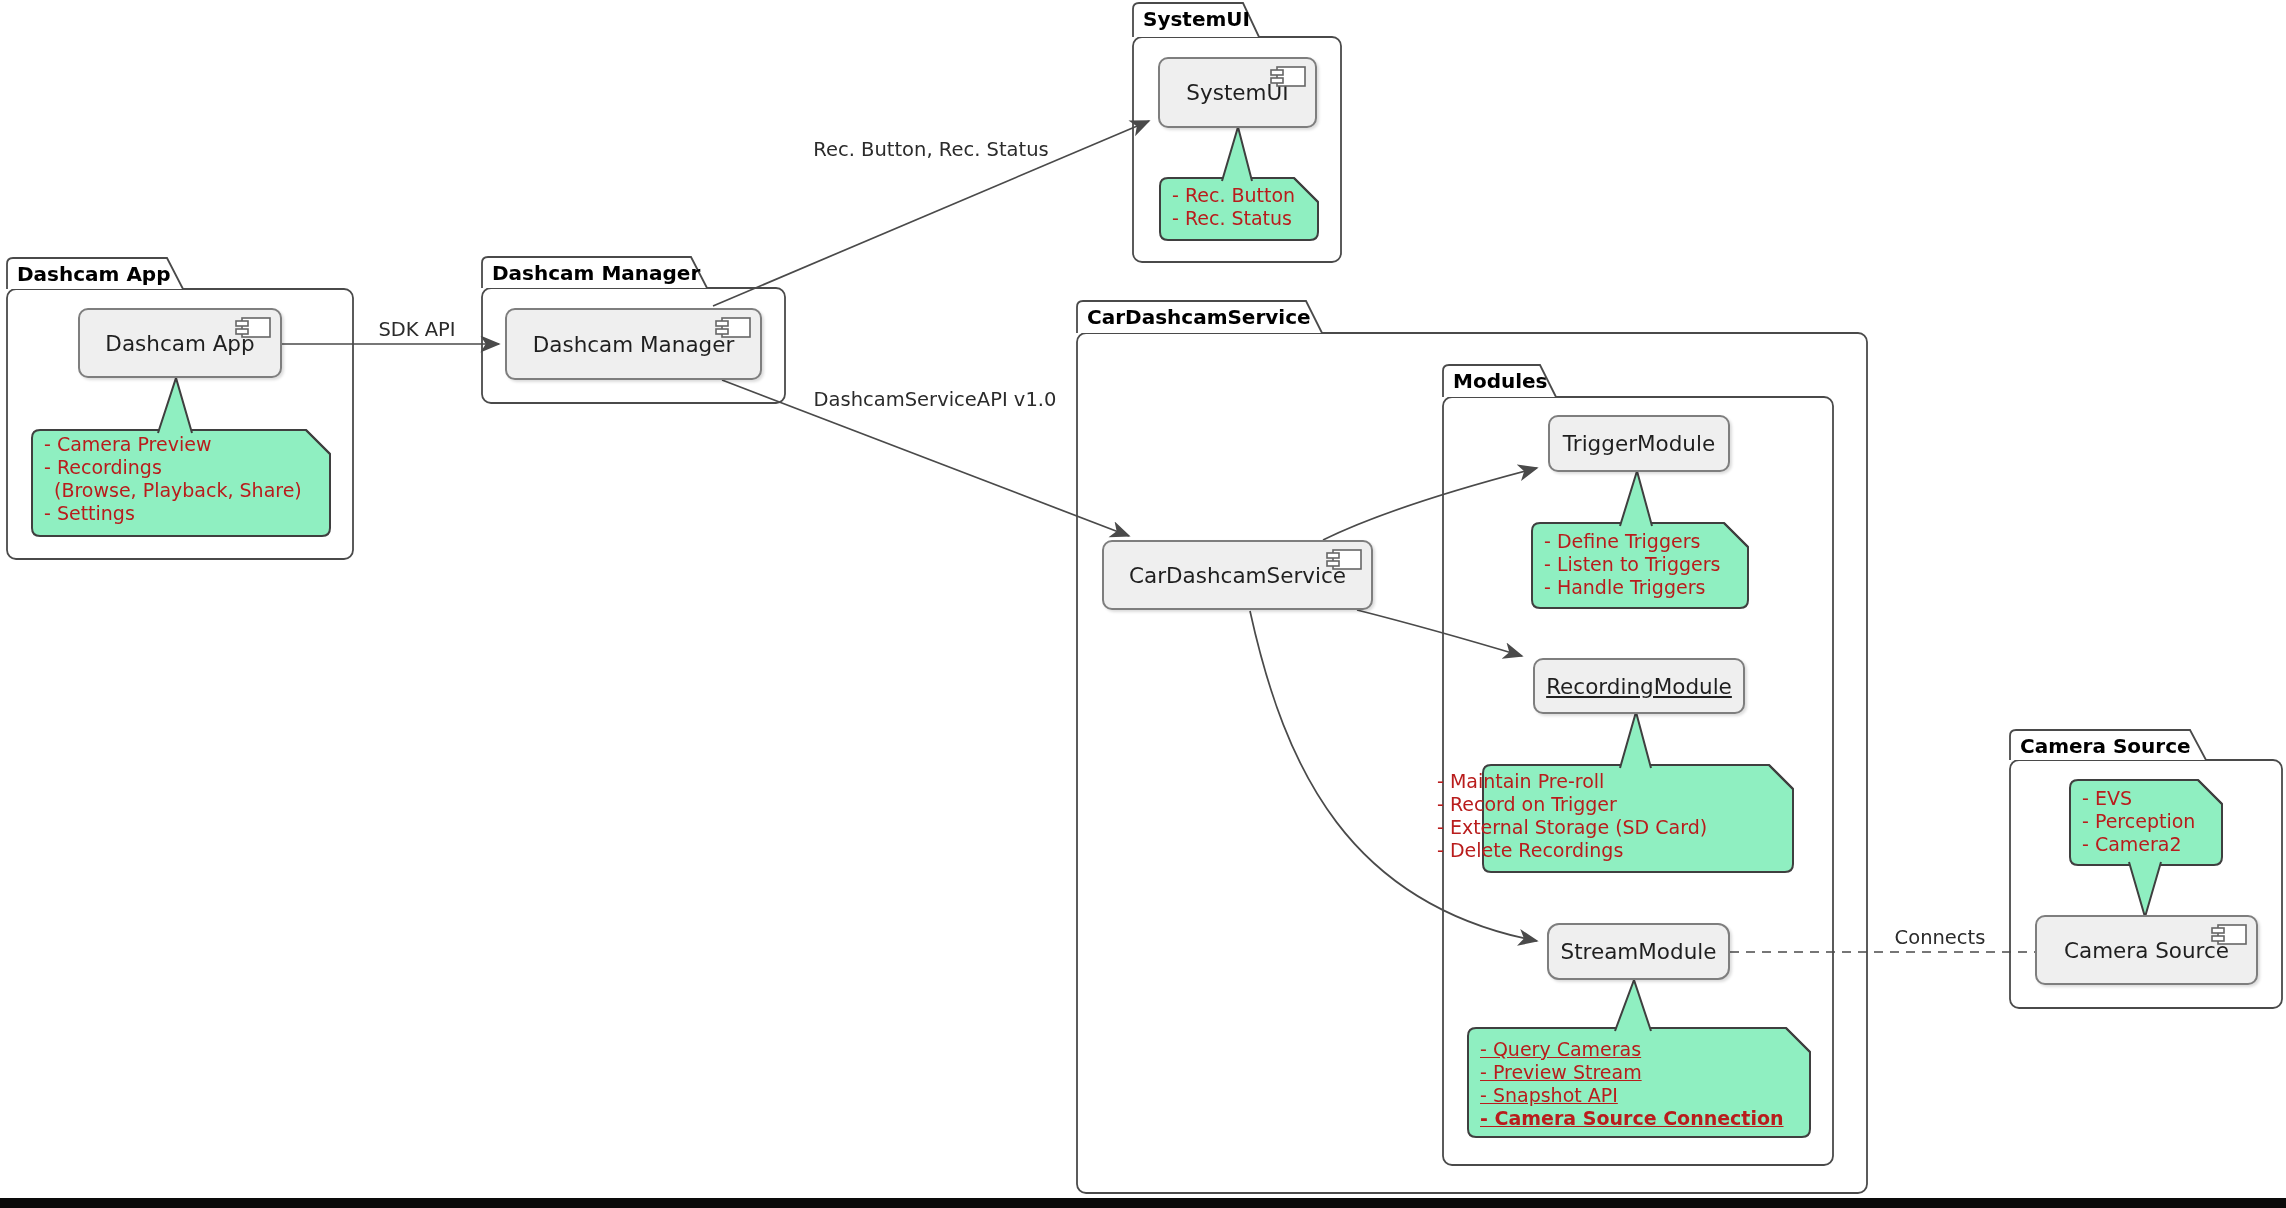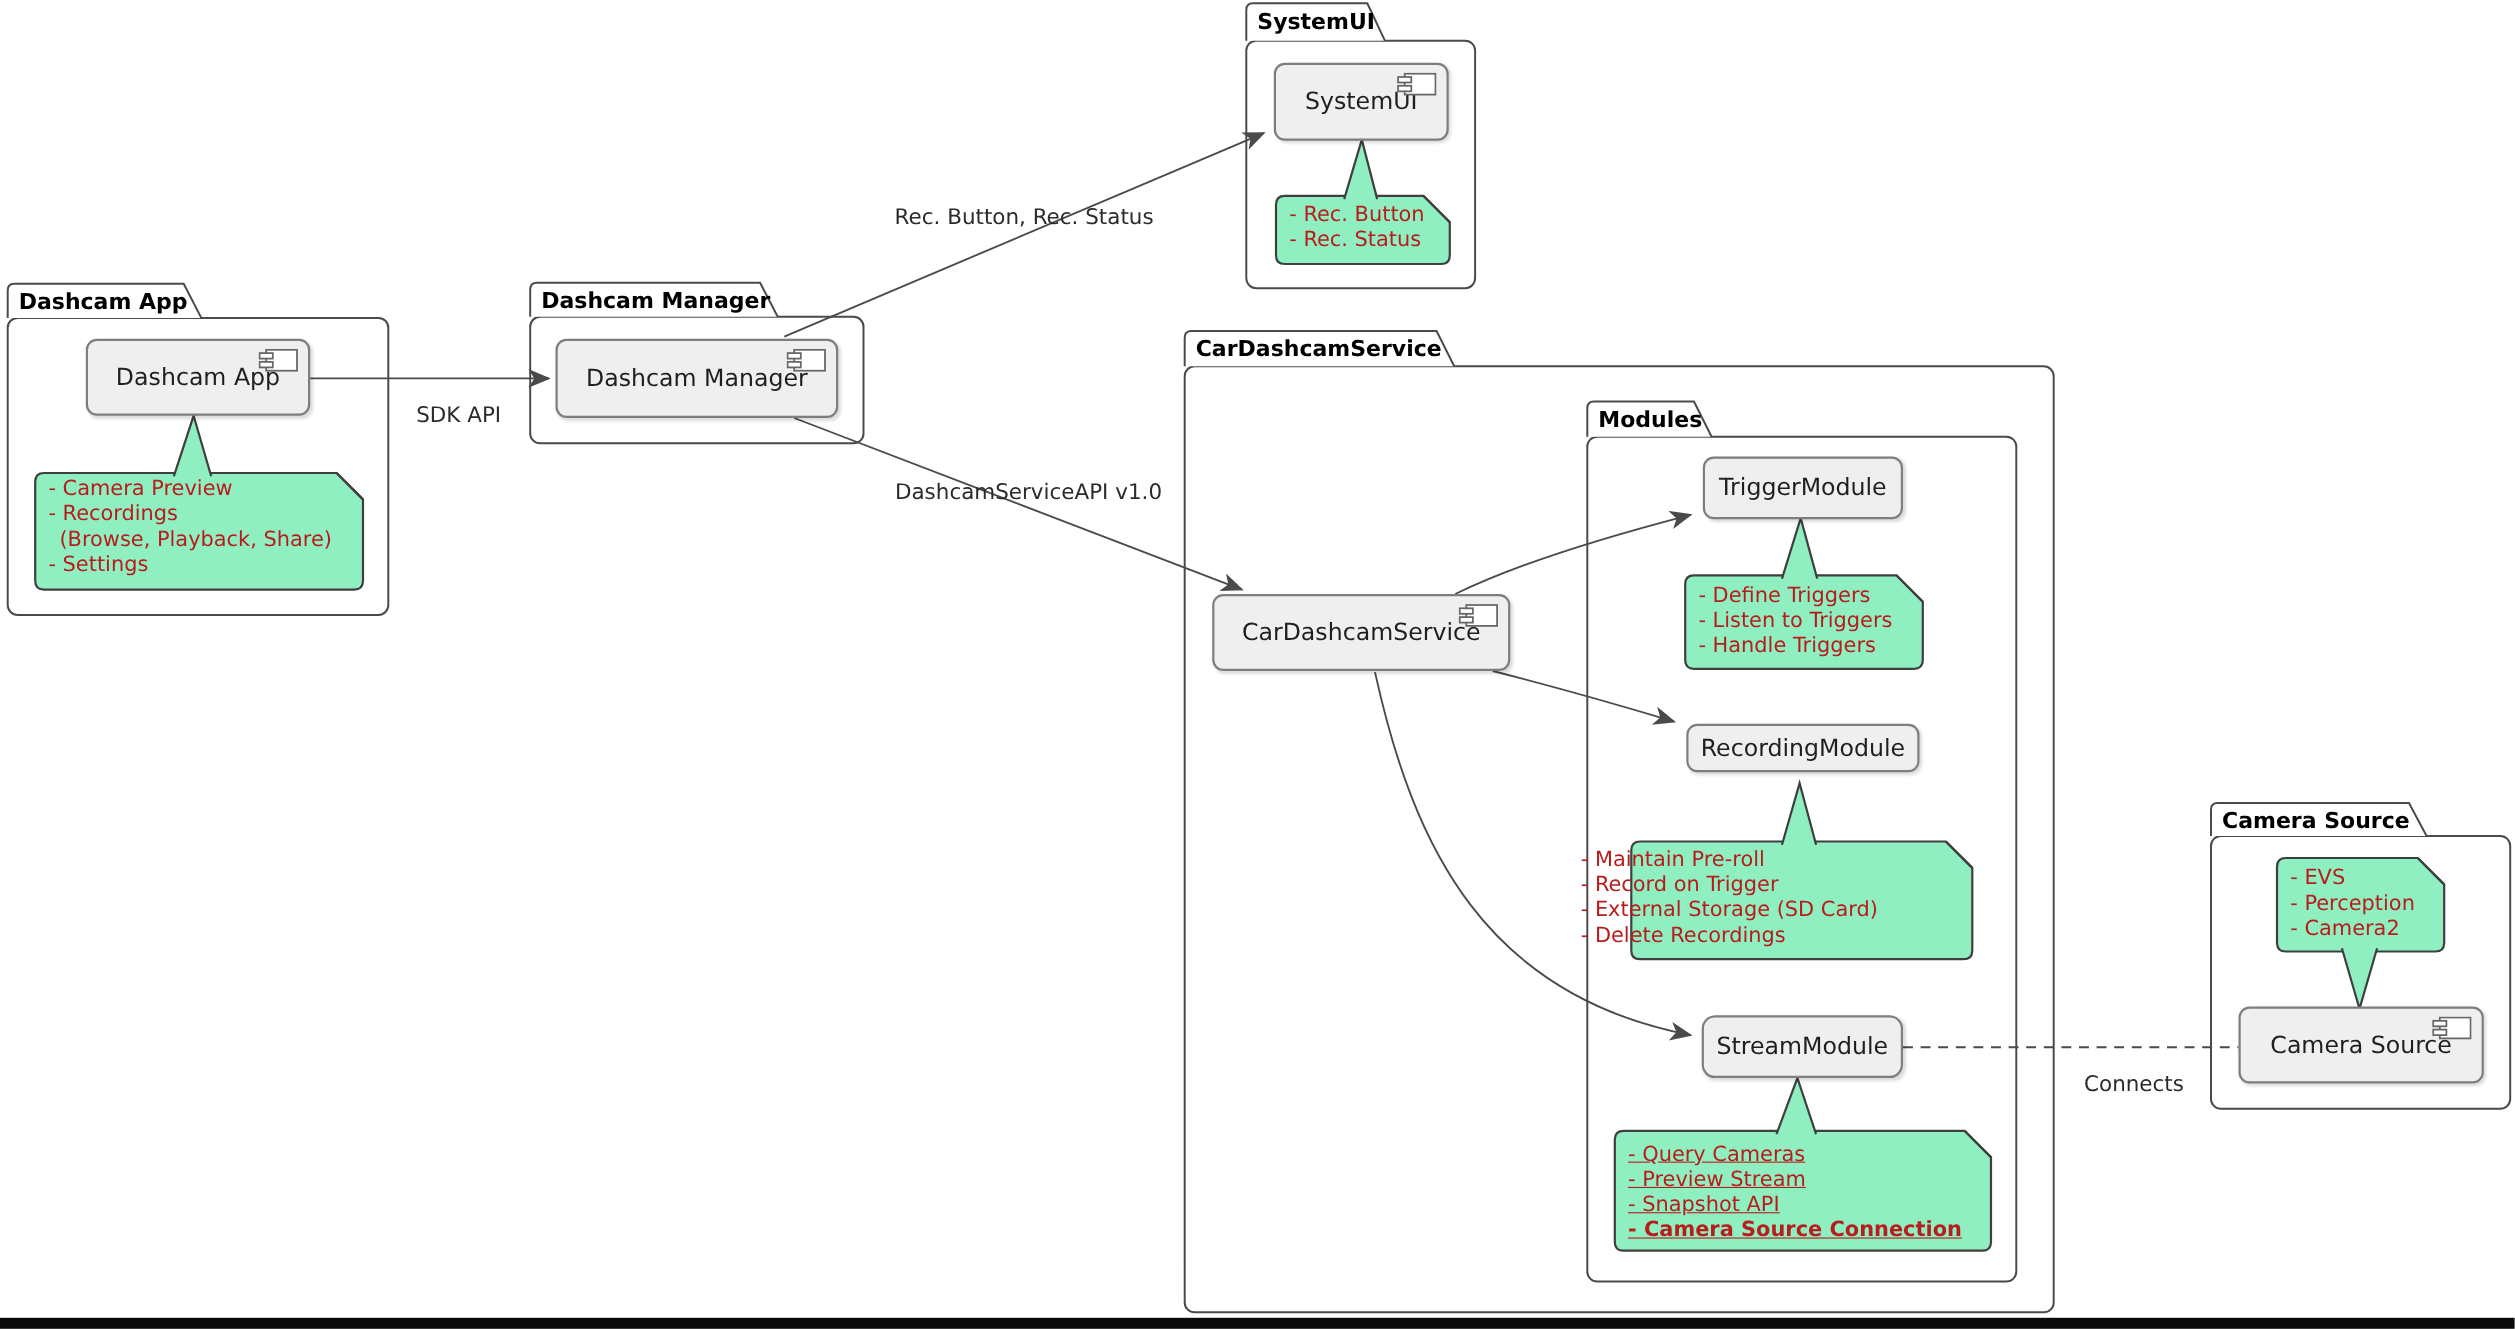--- a/index.html
+++ b/index.html
@@ -32,21 +32,20 @@
   .comp-icon{position:absolute;top:7px;right:9px;}
   .note-text{
     position:absolute;z-index:3;font-size:19px;line-height:23px;color:#b91c1c;
   }
   .note-line{white-space:pre;}
   .note-line.indent{padding-left:10px;}
   .note-line.bold{font-weight:bold;}
   .edge-label{
     position:absolute;z-index:3;font-size:19.5px;color:#2b2b2b;white-space:nowrap;
     transform:translateX(-50%);
-    margin-top:48px;
   }
   .bottom-bar{
     position:absolute;left:0;top:1198px;width:2286px;height:10px;
     background:#0a0a0a;z-index:4;
   }
 </style>
 </head>
 <body>
 
 <svg id="canvas-svg" width="2286" height="1208" viewBox="0 0 2286 1208">
@@ -169,21 +168,21 @@
     <rect x="1" y="4" width="12" height="5" fill="#fff" stroke="#666" stroke-width="1.6"></rect>
     <rect x="1" y="12" width="12" height="5" fill="#fff" stroke="#666" stroke-width="1.6"></rect>
   </svg>
   <span class="comp-label">CarDashcamService</span>
 </div>
 
 <div class="component" style="left:1548px;top:415px;width:182px;height:57px;">
   <span class="comp-label">TriggerModule</span>
 </div>
 
-<div class="component" style="left:1533px;top:658px;width:212px;height:44px;">
+<div class="component" style="left:1533px;top:658px;width:212px;height:56px;text-decoration:underline;">
   <span class="comp-label">RecordingModule</span>
 </div>
 
 <div class="component" style="left:1547px;top:923px;width:183px;height:57px;border-radius:12px;">
   <span class="comp-label">StreamModule</span>
 </div>
 
 <div class="component" style="left:2035px;top:915px;width:223px;height:70px;">
   <svg class="comp-icon" width="36" height="22" viewBox="0 0 36 22">
     <rect x="7" y="1" width="28" height="19" fill="#fff" stroke="#666" stroke-width="1.6"></rect>

